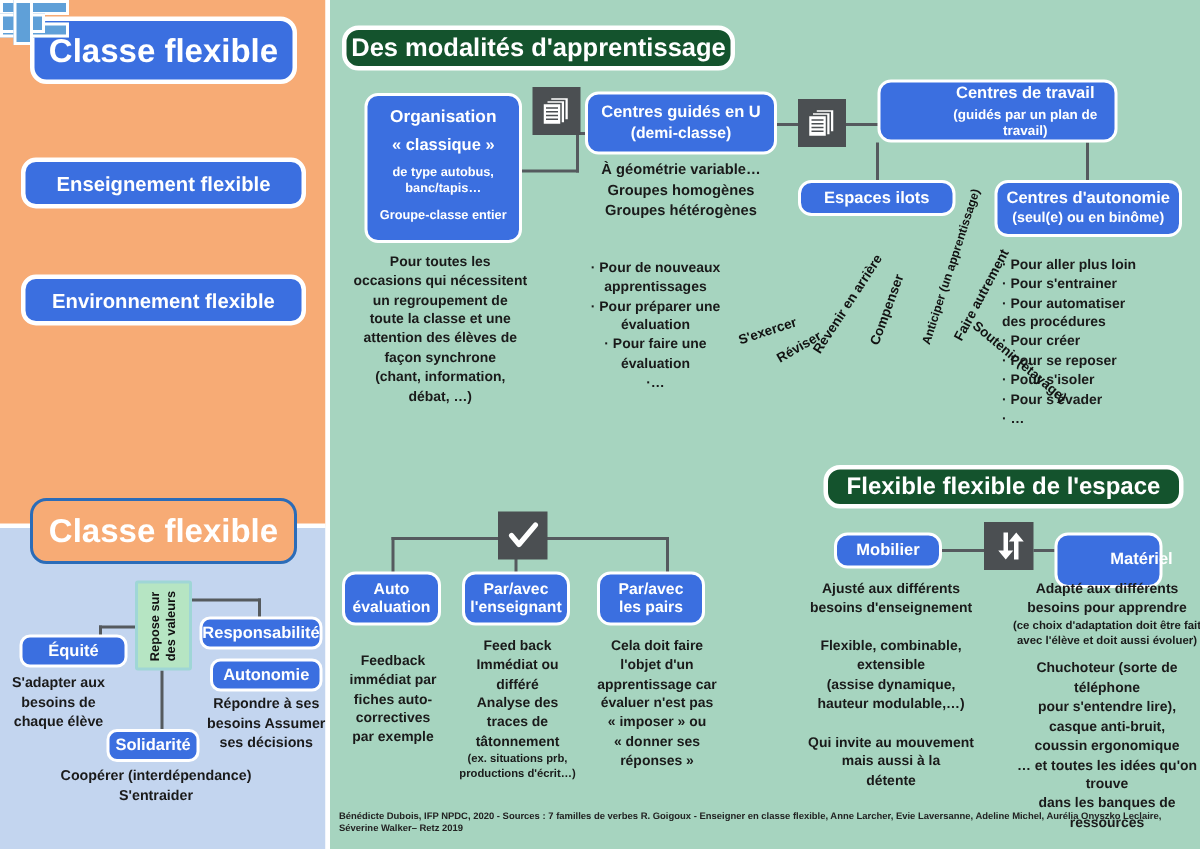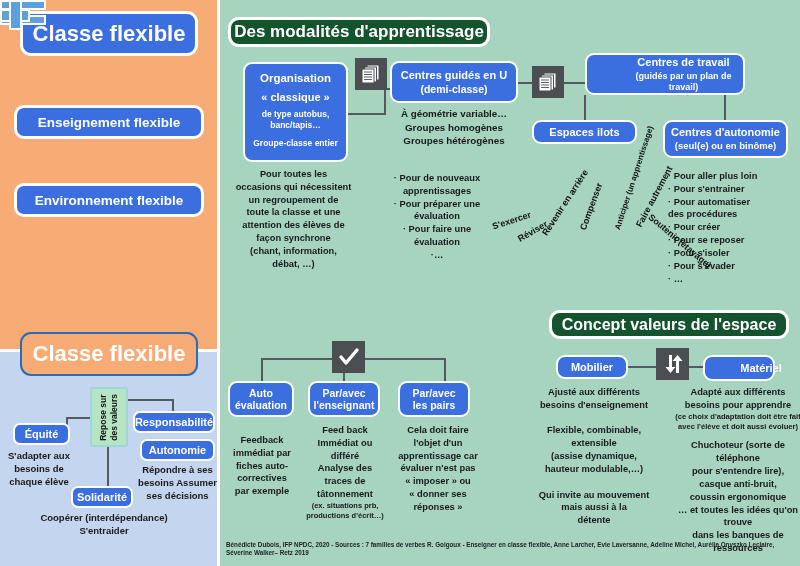--- a/index.html
+++ b/index.html
@@ -89,21 +89,21 @@
   #title-classe-2{left:20px;top:332px;width:178px;height:44px;font-size:22px;
      background:#f7ab75;border:2.5px solid #2b6cb8;border-radius:11px;color:#fff;}
 
   
   #val-center{left:90px;top:387px;width:38px;height:60px;border-radius:2px;
      display:flex;align-items:center;justify-content:center;}
   #val-center .vtxt{
      writing-mode:vertical-rl;transform:rotate(180deg);
      font-size:8.5px;line-height:1.25;text-align:center;white-space:pre;
   }
-  #val-equite{left:13px;top:423px;width:57px;height:22px;font-size:11px;border-radius:7px;}
+  #val-equite{left:13px;top:423px;width:72px;height:22px;font-size:11px;border-radius:7px;}
   #val-resp{left:133px;top:411px;width:82px;height:22px;font-size:11px;border-radius:7px;}
   #val-auto{left:140px;top:439px;width:75px;height:22px;font-size:11px;border-radius:7px;}
   #val-soli{left:71px;top:486px;width:62px;height:22px;font-size:11px;border-radius:7px;}
 
   #note-equite{left:5px;top:449px;width:68px;font-size:9.5px;}
   #note-resp{left:135px;top:463px;width:85px;font-size:9.5px;}
   #note-soli{left:40px;top:511px;width:128px;font-size:9.5px;}
 
   
   #hdr-appr{left:228px;top:17px;width:262px;height:30px;font-size:17px;}
@@ -143,21 +143,21 @@
   #b-auto-eval{left:228px;top:381px;width:66px;height:36px;font-size:10.5px;}
   #b-par-ens{left:308px;top:381px;width:72px;height:36px;font-size:10.5px;}
   #b-par-pairs{left:398px;top:381px;width:72px;height:36px;font-size:10.5px;}
   #n-auto-eval{left:223px;top:434px;width:78px;font-size:9.3px;}
   #n-par-ens{left:300px;top:424px;width:90px;font-size:9.3px;}
   #n-par-ens .small{font-size:7.5px;line-height:1.3;}
   #n-par-pairs{left:392px;top:424px;width:92px;font-size:9.3px;}
 
   
   #b-mobilier{left:556px;top:355px;width:72px;height:24px;font-size:11px;}
-  #b-materiel{left:703px;top:355px;width:72px;height:26px;font-size:11px;padding-left:44px;}
+  #b-materiel{left:703px;top:355px;width:72px;height:37px;font-size:11px;padding-left:44px;}
   #icon-arrows{left:656px;top:348px;width:33px;height:32px;}
   #n-mobilier{left:535px;top:386px;width:118px;font-size:9.3px;}
   #n-materiel{left:672px;top:386px;width:132px;font-size:9.3px;}
   #n-materiel .small{font-size:7.6px;line-height:1.3;}
 
   #footer{left:226px;top:541px;width:572px;font-size:6.3px;text-align:left;
      font-weight:bold;color:#222;line-height:1.2;}
 </style>
 </head>
 <body>
@@ -350,21 +350,21 @@
 productions d'écrit…)</span>
   </div>
   <div class="note" id="n-par-pairs" style="white-space:pre-line;">Cela doit faire
 l'objet d'un
 apprentissage car
 évaluer n'est pas
 « imposer » ou
 « donner  ses
 réponses »</div>
 
-  <div class="obox" id="hdr-esp">Concept valeurs de l'espace</div>
+  <div class="obox" id="hdr-esp">Flexible flexible de l'espace</div>
 
   <div class="connector" style="left:628px;top:366px;width:28px;height:2px;"></div>
   <div class="connector" style="left:689px;top:366px;width:14px;height:2px;"></div>
 
   <div class="bbox" id="b-mobilier">Mobilier</div>
   <div class="bbox" id="b-materiel">Matériel</div>
 
   <div class="icon-dark" id="icon-arrows">
     <svg width="22" height="22" viewBox="0 0 22 22" aria-hidden="true">
       <g fill="#ffffff">

